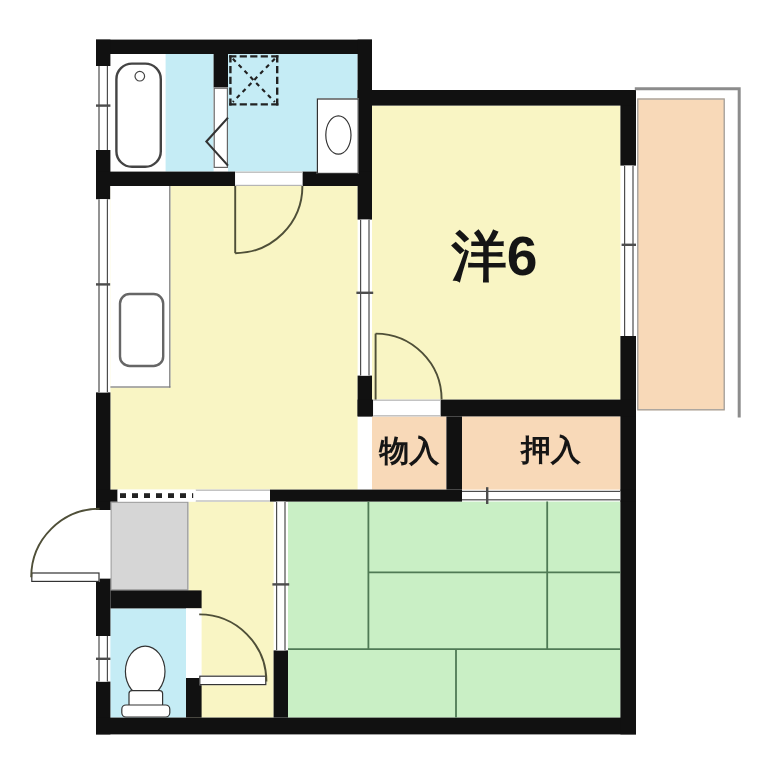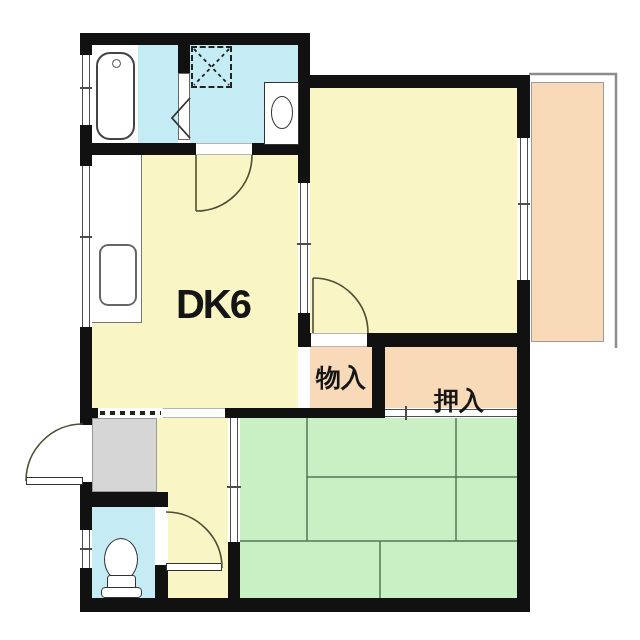--- a/index.html
+++ b/index.html
@@ -123,17 +123,17 @@
     <path class="ln" d="M313,278 L313,333"></path>
     <path class="ln" d="M313,278 A55,55 0 0 1 368,333"></path>
     <path class="ln" d="M26,481 A57,57 0 0 1 83,424"></path>
     <path class="ln" d="M166,512 A56,56 0 0 1 222,568"></path>
     <path class="fix-ln" d="M190,98 L172,118 L190,138"></path>
     <path class="dash-ln" d="M194,49 L229,85 M229,49 L194,85"></path>
     <path class="tatami-ln" d="M307,418 L307,541 M456,418 L456,541 M307,477 L517,477 M240,541 L517,541 M380,541 L380,598"></path>
     <path class="rail-ln" d="M529,74 L616,74 L616,348"></path>
   </svg>
 
-  <div class="lbl" style="left:213px;top:304px;font-size:40px;letter-spacing:-2px;">DK6</div>
+  <div class="lbl" style="left:412px;top:213px;font-size:46px;">洋6</div>
   <div class="lbl" style="left:341px;top:377px;font-size:25px;">物入</div>
-  <div class="lbl" style="left:459px;top:400px;font-size:25px;">押入</div>
+  <div class="lbl" style="left:459px;top:376px;font-size:25px;">押入</div>
 
 </div>
 
 </body></html>

